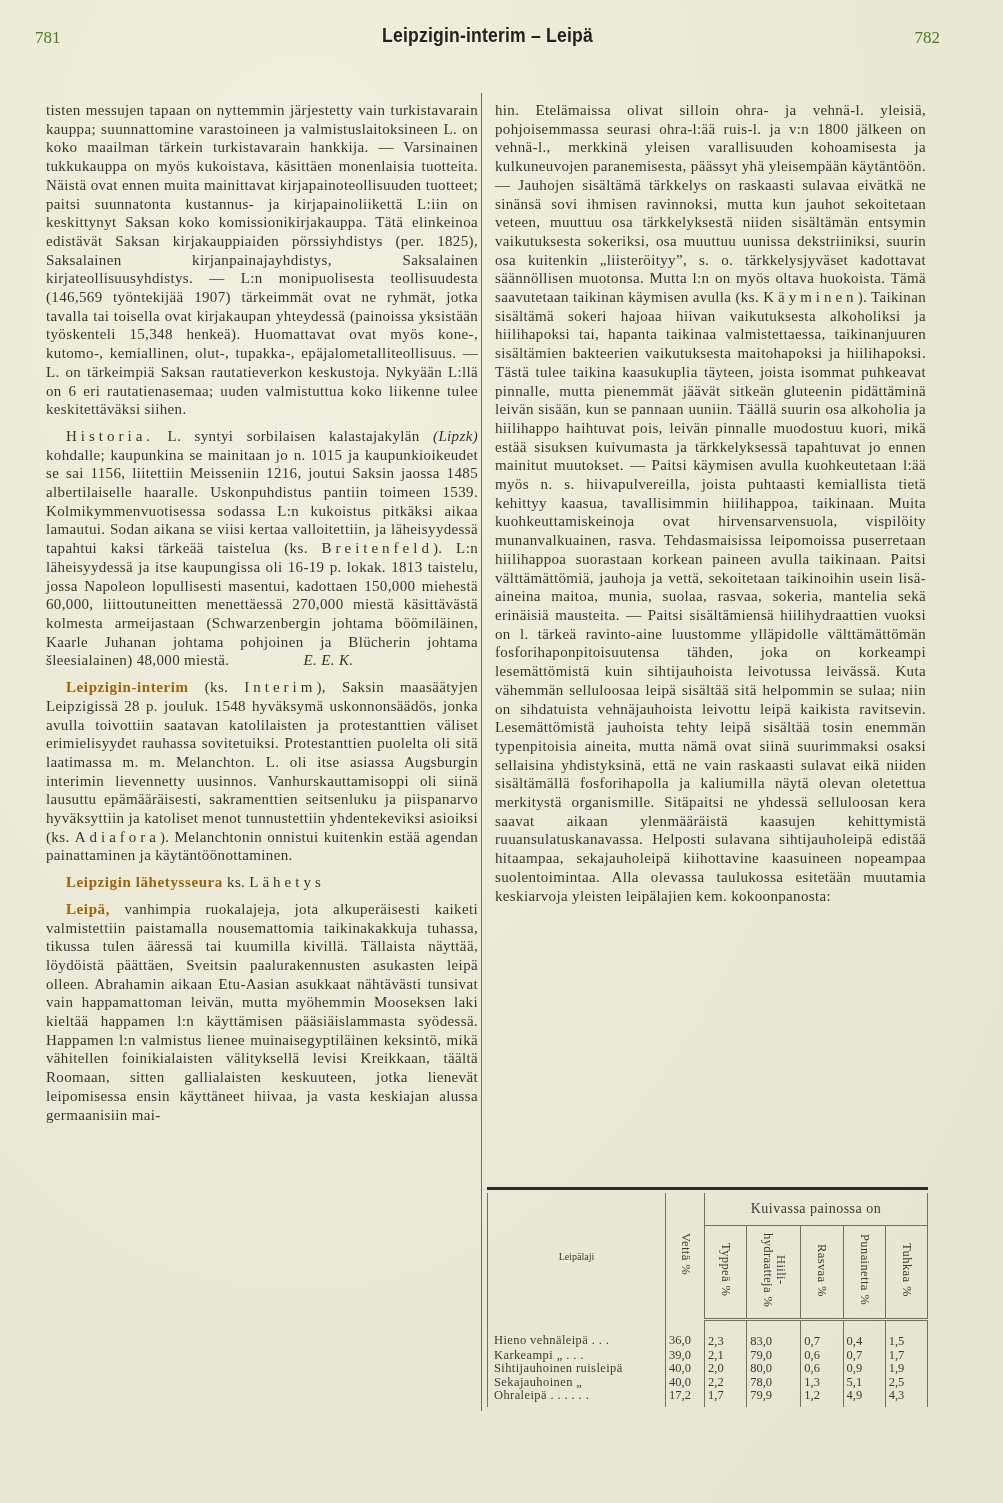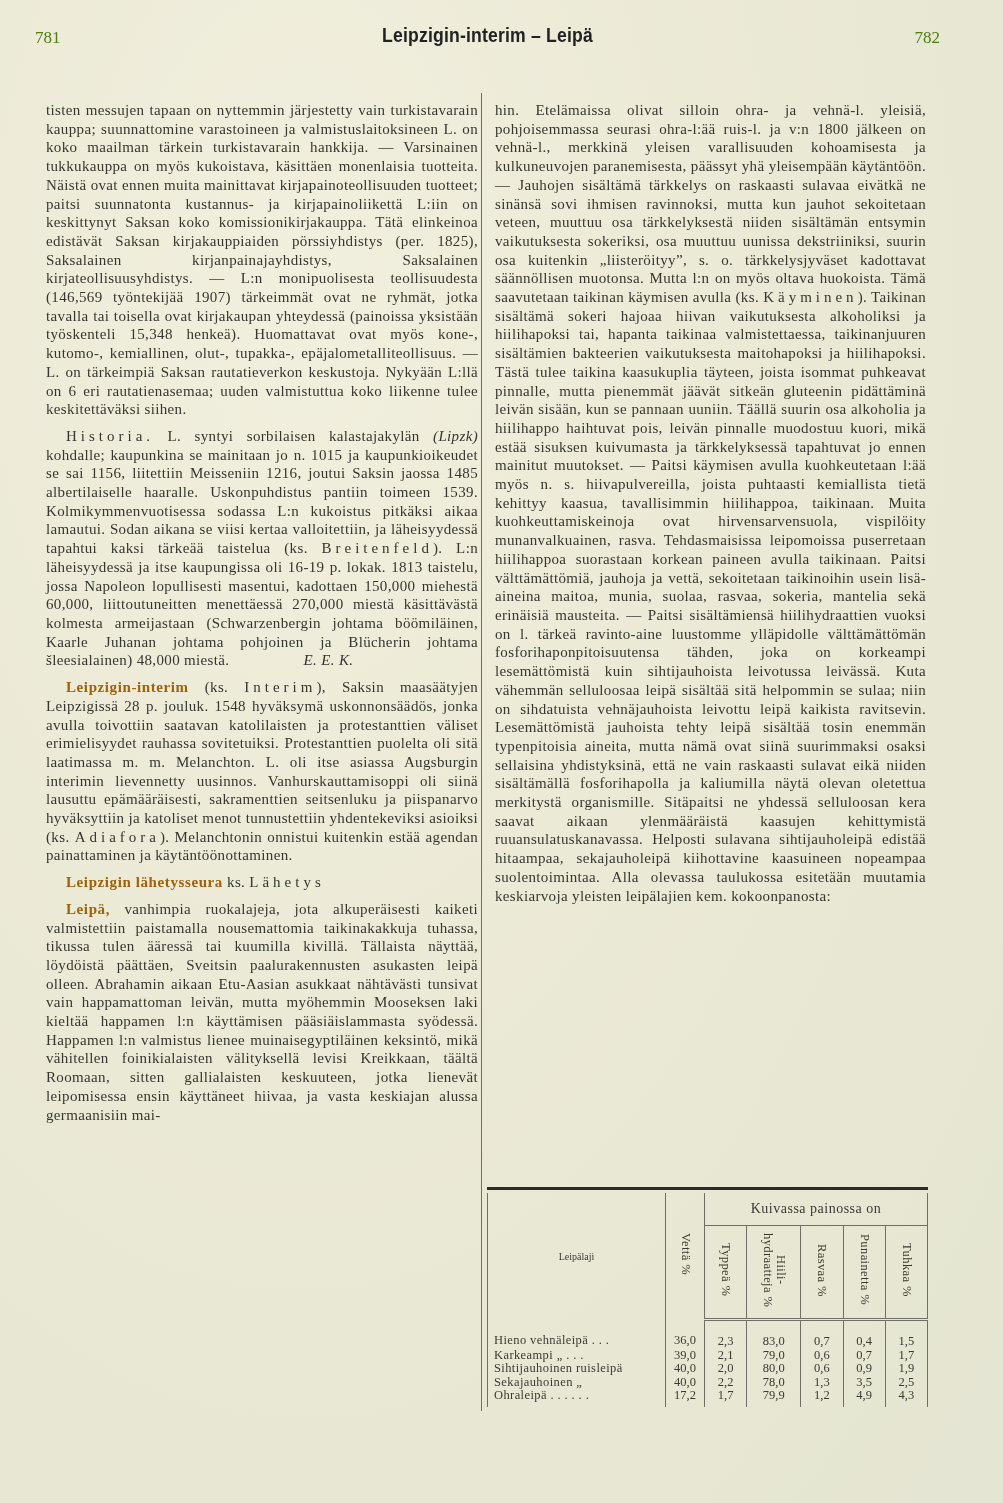--- a/index.html
+++ b/index.html
@@ -42,21 +42,21 @@
   .rule-top { height:3px; background:#2b2b27; margin-bottom:3px; }
   table { border-collapse:collapse; width:100%; font-family:"Liberation Serif",serif; color:#3a3a33; }
   th, td { border-left:1px solid #6f6f66; border-right:1px solid #6f6f66; }
   th { font-weight:normal; font-size:13px; }
   .hgroup { height:30px; border-bottom:1px solid #6f6f66; font-size:14px; letter-spacing:0.5px; }
   .vert { height:86px; }
   .vert span { writing-mode:vertical-rl; display:inline-block; font-size:12.5px; line-height:13px; letter-spacing:0.4px; }
   .leipa-h { font-size:10px; }
   thead tr:last-child th { border-bottom:3px double #6f6f66; }
   td { font-size:12.5px; line-height:13.5px; padding:0 3px; white-space:nowrap; }
-  td.num { text-align:center; }
+  td.num { }
   td.name { padding-left:6px; letter-spacing:0.4px; }
   tbody tr:first-child td { padding-top:14px; }
   tbody tr:last-child td { padding-bottom:4px;margin-left:48px; }
 </style>
 </head>
 <body>
 
 <div class="header">
   <span class="pnum left">781</span>
   <div class="running-title">Leipzigin-interim – Leipä</div>
@@ -121,21 +121,21 @@
         <td class="num">0,6</td>
         <td class="num">0,9</td>
         <td class="num">1,9</td>
       </tr>
       <tr>
         <td class="name">Sekajauhoinen „</td>
         <td class="num">40,0</td>
         <td class="num">2,2</td>
         <td class="num">78,0</td>
         <td class="num">1,3</td>
-        <td class="num">3,5</td>
+        <td class="num">5,1</td>
         <td class="num">2,5</td>
       </tr>
       <tr>
         <td class="name">Ohraleipä . . . . . .</td>
         <td class="num">17,2</td>
         <td class="num">1,7</td>
         <td class="num">79,9</td>
         <td class="num">1,2</td>
         <td class="num">4,9</td>
         <td class="num">4,3</td>

